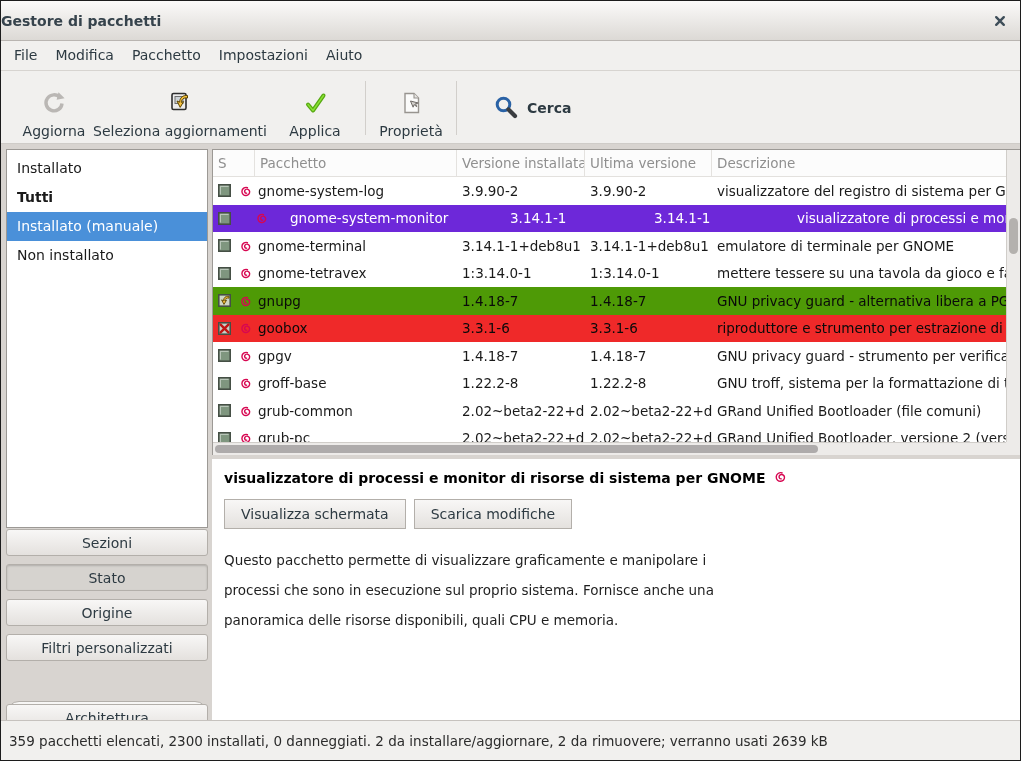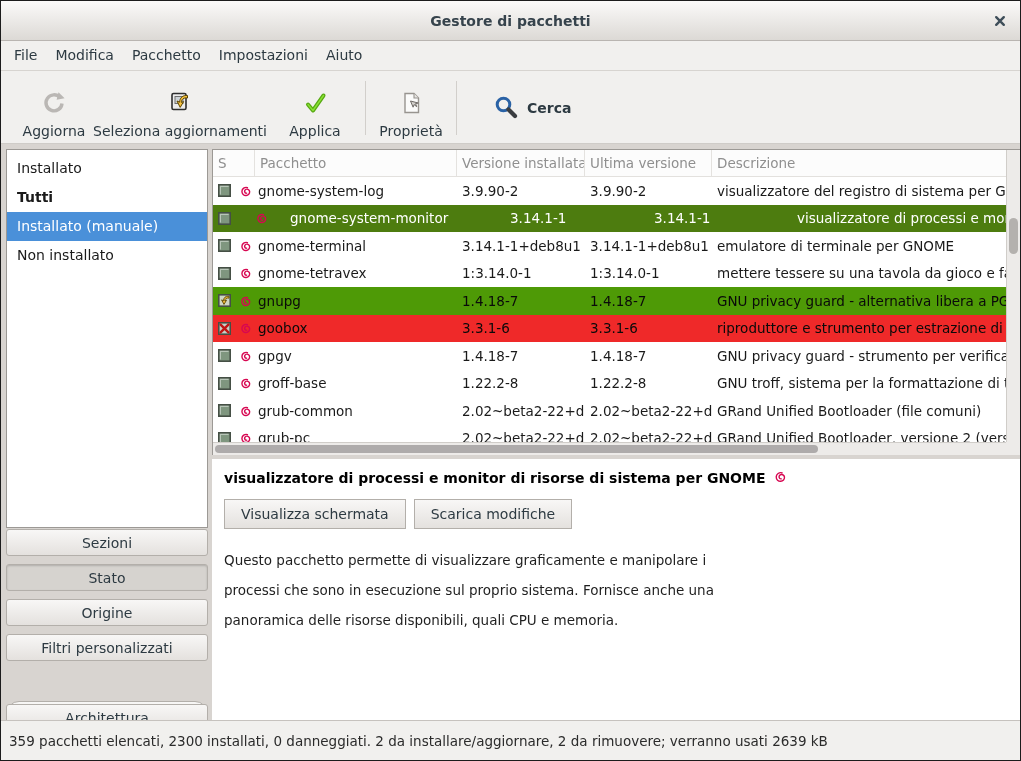--- a/index.html
+++ b/index.html
@@ -3,21 +3,21 @@
 <meta charset="utf-8">
 <style>
   * { margin:0; padding:0; box-sizing:border-box; }
   html,body { width:1021px; height:761px; }
   body { font-family:"DejaVu Sans","Liberation Sans",sans-serif; font-size:13.5px; color:#1a1a1a; }
   #window { position:relative; width:1021px; height:761px; background:#d8d4d0; border:1px solid #1c1c1c; overflow:hidden; }
 
   
   .titlebar { position:absolute; left:0; top:0; right:0; height:40px;
     background:linear-gradient(#fbfaf9,#dcd9d5); border-bottom:1px solid #b9b5b1;
-    display:flex; align-items:center; justify-content:center; }
+    display:flex; align-items:center; }
   .titlebar .title { font-weight:bold; font-size:14px; color:#36434c; }
   .close-btn { position:absolute; right:12px; top:12px; width:16px; height:16px;
     display:flex; align-items:center; justify-content:center; cursor:default; }
 
   
   .menubar { position:absolute; left:0; top:40px; right:0; height:30px; background:#f1f0ee;
     border-bottom:1px solid #d7d4d0; display:flex; align-items:center; padding-left:4px; }
   .menu-item { padding:0 9px; line-height:29px; font-size:14px; color:#2d3a42; }
 
   
@@ -46,21 +46,21 @@
   
   .table-panel { position:absolute; left:211px; top:148px; width:809px; height:306px;
     background:#ffffff; border:1px solid #9c9995; border-bottom:none; }
   .thead { position:absolute; left:0; top:0; right:14px; height:27px; background:#fcfcfc; display:flex;
     border-bottom:1px solid #e3e1de; }
   .hcell { font-size:13.5px; color:#8f8f8f; line-height:26px; padding-left:5px; border-right:1px solid #e4e2df;
     overflow:hidden; white-space:nowrap; }
   .hc0{width:42px;} .hc1{width:202px;} .hc2{width:128px;} .hc3{width:127px;} .hc4{flex:1; border-right:none;}
   .tbody { position:absolute; left:0; top:27px; right:14px; height:265px; overflow:hidden; }
   .trow { display:flex; height:27.5px; align-items:center; background:#ffffff; }
-  .trow.selected { background:#4d7c0f; color:#ffffff;gap:16px; }
+  .trow.selected { background:#6d28d9; color:#ffffff;gap:16px; }
   .trow.upgrade  { background:#4e9a06; color:#0a0a0a; }
   .trow.remove   { background:#ef2929; color:#0a0a0a; }
   .c { white-space:nowrap; overflow:hidden; }
   .c.st { width:22px; display:flex; justify-content:center; flex:none; }
   .c.sw { width:20px; display:flex; justify-content:center; flex:none; }
   .c.nm { width:202px; padding-left:3px; flex:none; }
   .c.v1 { width:128px; padding-left:5px; flex:none; }
   .c.v2 { width:127px; padding-left:5px; flex:none; }
   .c.ds { flex:1; padding-left:5px; }
 

